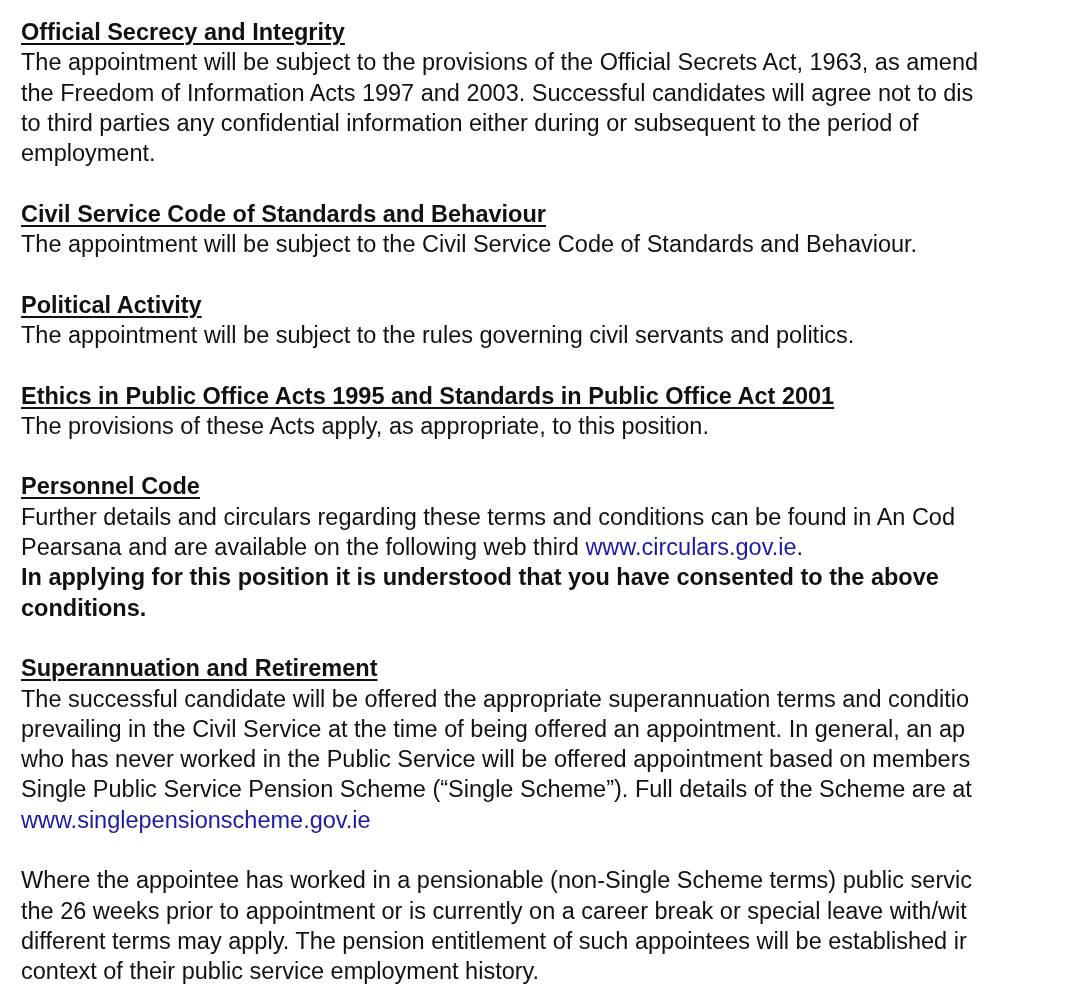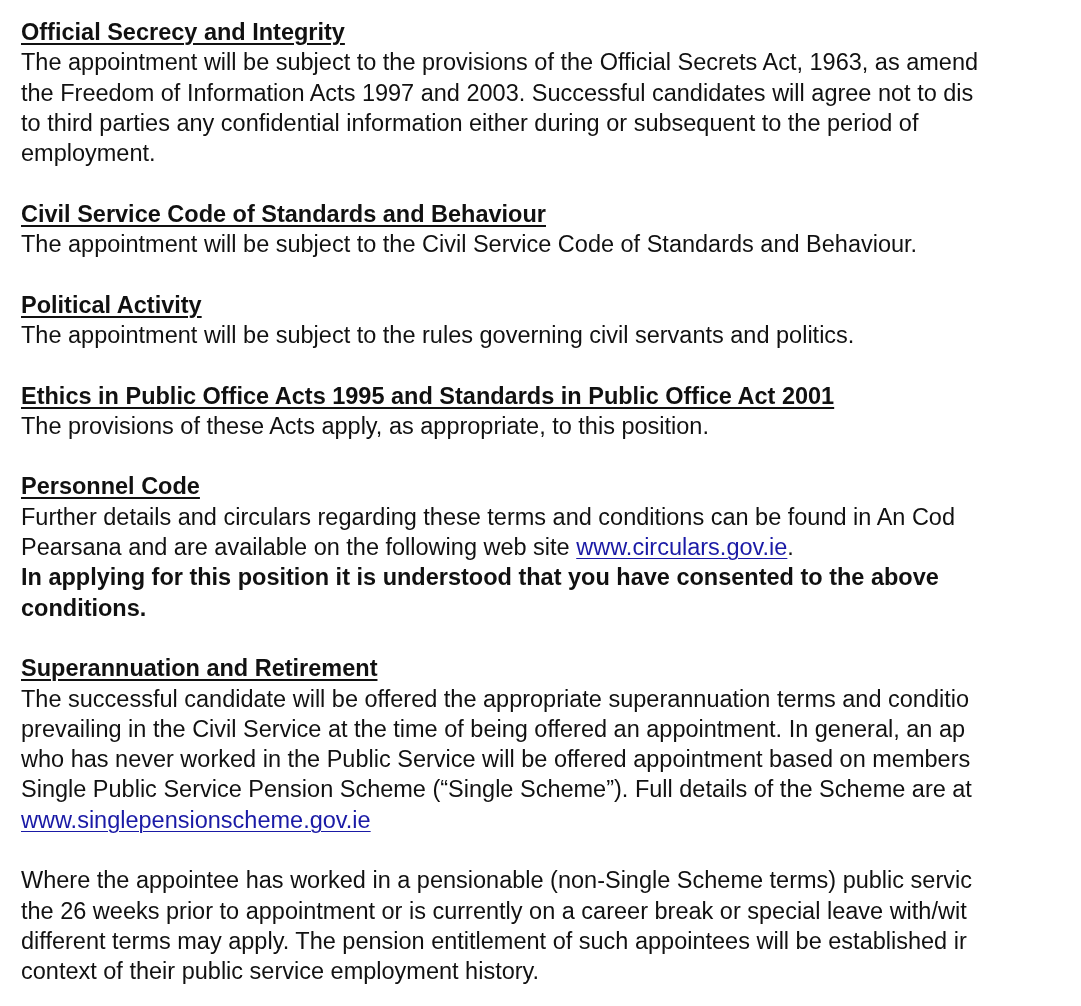--- a/index.html
+++ b/index.html
@@ -5,21 +5,21 @@
   html, body { margin: 0; padding: 0; background: #ffffff; }
   body {
     width: 1081px; height: 1006px; overflow: hidden; position: relative;
     font-family: "Liberation Sans", sans-serif; color: #111111;
   }
   .page { position: absolute; left: 21px; top: 17px; width: 1200px; white-space: nowrap; }
   .line { font-size: 23.5px; line-height: 30.3px; height: 30.3px; }
   .heading { font-weight: bold; text-decoration: underline; text-decoration-thickness: 2px; text-underline-offset: 3px; }
   .bold { font-weight: bold; }
   .gap { height: 30.3px; }
-  a.link { color: #1a1aa6; text-decoration: underline; text-decoration-thickness: 1px; text-underline-offset: 3px; }
+  a.link { color: #1a1aa6; text-decoration-thickness: 1px; text-underline-offset: 3px; }
 </style>
 </head>
 <body>
 
 <div class="page">
 
   <div class="line heading">Official Secrecy and Integrity</div>
   <div class="line">The appointment will be subject to the provisions of the Official Secrets Act, 1963, as amend</div>
   <div class="line">the Freedom of Information Acts 1997 and 2003. Successful candidates will agree not to dis</div>
   <div class="line">to third parties any confidential information either during or subsequent to the period of</div>
@@ -33,21 +33,21 @@
   <div class="line heading">Political Activity</div>
   <div class="line">The appointment will be subject to the rules governing civil servants and politics.</div>
   <div class="gap"></div>
 
   <div class="line heading">Ethics in Public Office Acts 1995 and Standards in Public Office Act 2001</div>
   <div class="line">The provisions of these Acts apply, as appropriate, to this position.</div>
   <div class="gap"></div>
 
   <div class="line heading">Personnel Code</div>
   <div class="line">Further details and circulars regarding these terms and conditions can be found in An Cod</div>
-  <div class="line"><span>Pearsana and are available on the following web site </span><a class="link">www.circulars.gov.ie</a><span>.</span></div>
+  <div class="line"><span>Pearsana and are available on the following web third </span><a class="link">www.circulars.gov.ie</a><span>.</span></div>
   <div class="line bold">In applying for this position it is understood that you have consented to the above</div>
   <div class="line bold">conditions.</div>
   <div class="gap"></div>
 
   <div class="line heading">Superannuation and Retirement</div>
   <div class="line">The successful candidate will be offered the appropriate superannuation terms and conditio</div>
   <div class="line">prevailing in the Civil Service at the time of being offered an appointment.  In general, an ap</div>
   <div class="line">who has never worked in the Public Service will be offered appointment based on members</div>
   <div class="line">Single Public Service Pension Scheme (“Single Scheme”). Full details of the Scheme are at</div>
   <div class="line"><a class="link">www.singlepensionscheme.gov.ie</a></div>

